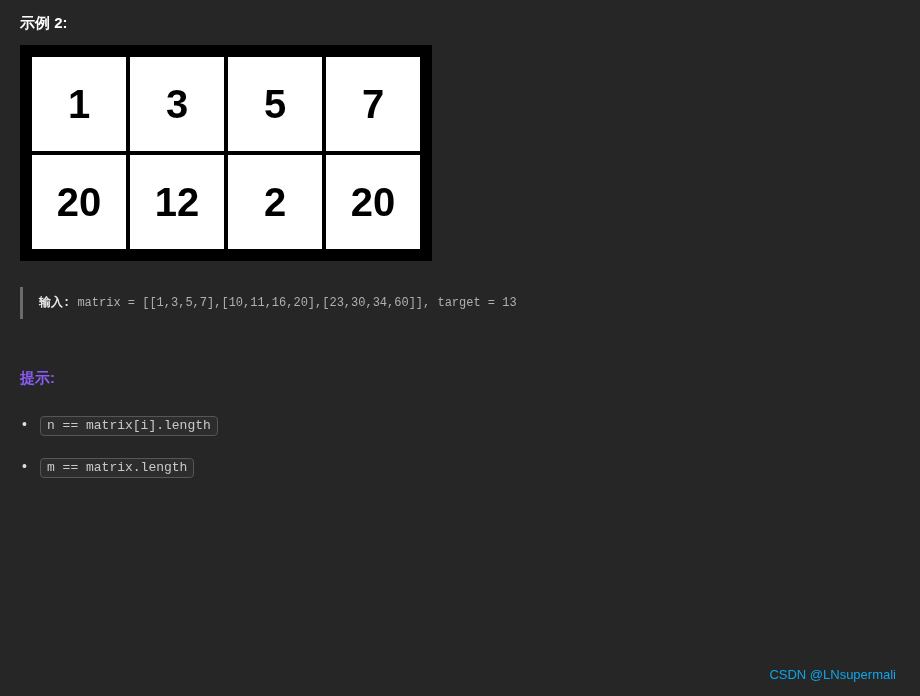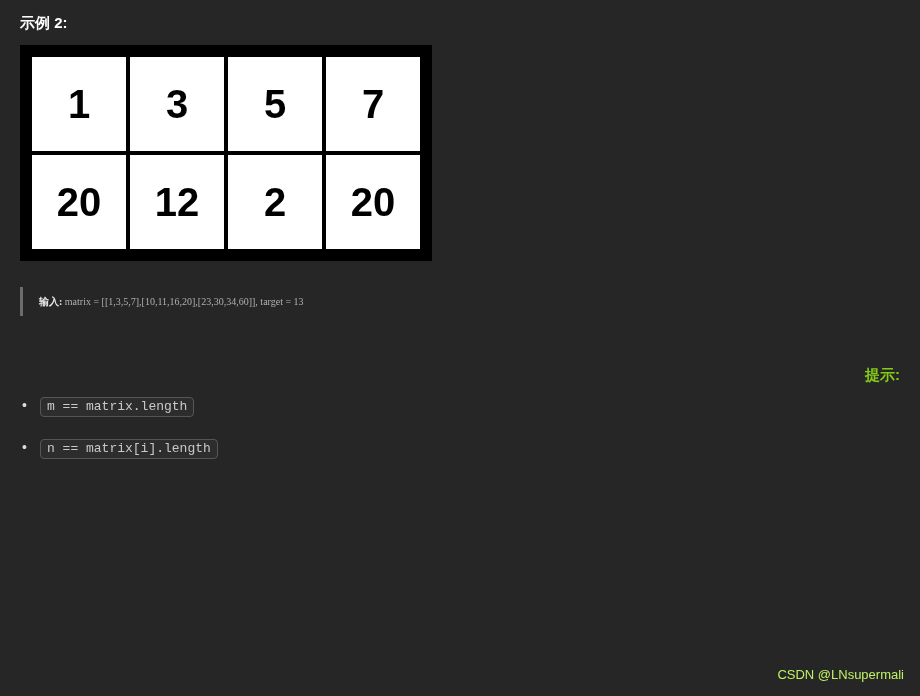--- a/index.html
+++ b/index.html
@@ -37,35 +37,34 @@
     text-align: center;
     width: 98px;
     height: 98px;
     border: 4px solid #000;
     font-family: Arial, sans-serif;
   }
   .io-block {
     border-left: 3px solid #6c6c6c;
     padding: 6px 0 6px 16px;
     margin-bottom: 50px;
-    font-family: Liberation Serif, serif;
-    font-size: 10px;
+    font-family: Liberation Mono, monospace;
+    font-size: 12px;
     line-height: 1.7;
     color: #b0b0b0;
   }
   .io-block b {
     color: #e8e8e8;
     font-weight: bold;
   }
   .hints-heading {
     font-weight: bold;
     font-size: 15px;
-    color: #84cc16;
-    margin-bottom: 12px;
-    text-align: right;
+    color: #8b5cf6;
+    margin-bottom: 28px;
   }
   .hints-list {
     list-style: none;
     padding-left: 2px;
   }
   .hints-list li {
     color: #dcdcdc;
     font-size: 14px;
     margin-bottom: 22px;
     position: relative;
@@ -88,23 +87,23 @@
     border-radius: 4px;
     padding: 1px 6px 2px 6px;
     display: inline-block;
   }
   .code-chip sup {
     font-size: 9px;
     vertical-align: super;
   }
   .watermark {
     position: absolute;
-    right: 16px;
+    right: 24px;
     bottom: 14px;
-    color: #bef264;
+    color: #0ea5e9;
     font-size: 13px;
     font-family: Arial, sans-serif;
   }
 </style>
 </head>
 <body>
 
 
 
 <div class="example-heading">示例 2:</div>
@@ -131,23 +130,23 @@
 <div class="io-block">
   <div>
     <b>输入:</b><span> matrix = [[1,3,5,7],[10,11,16,20],[23,30,34,60]], target = 13</span>
   </div>
 </div>
 
 <div class="hints-heading">提示:</div>
 
 <ul class="hints-list">
   <li>
-    <span class="code-chip">m == matrix.length</span>
+    <span class="code-chip">n == matrix[i].length</span>
   </li>
   <li>
-    <span class="code-chip">n == matrix[i].length</span>
+    <span class="code-chip">m == matrix.length</span>
   </li>
 </ul>
 
 <div class="watermark">CSDN @LNsupermali</div>
 
 
 
 
 </body></html>

